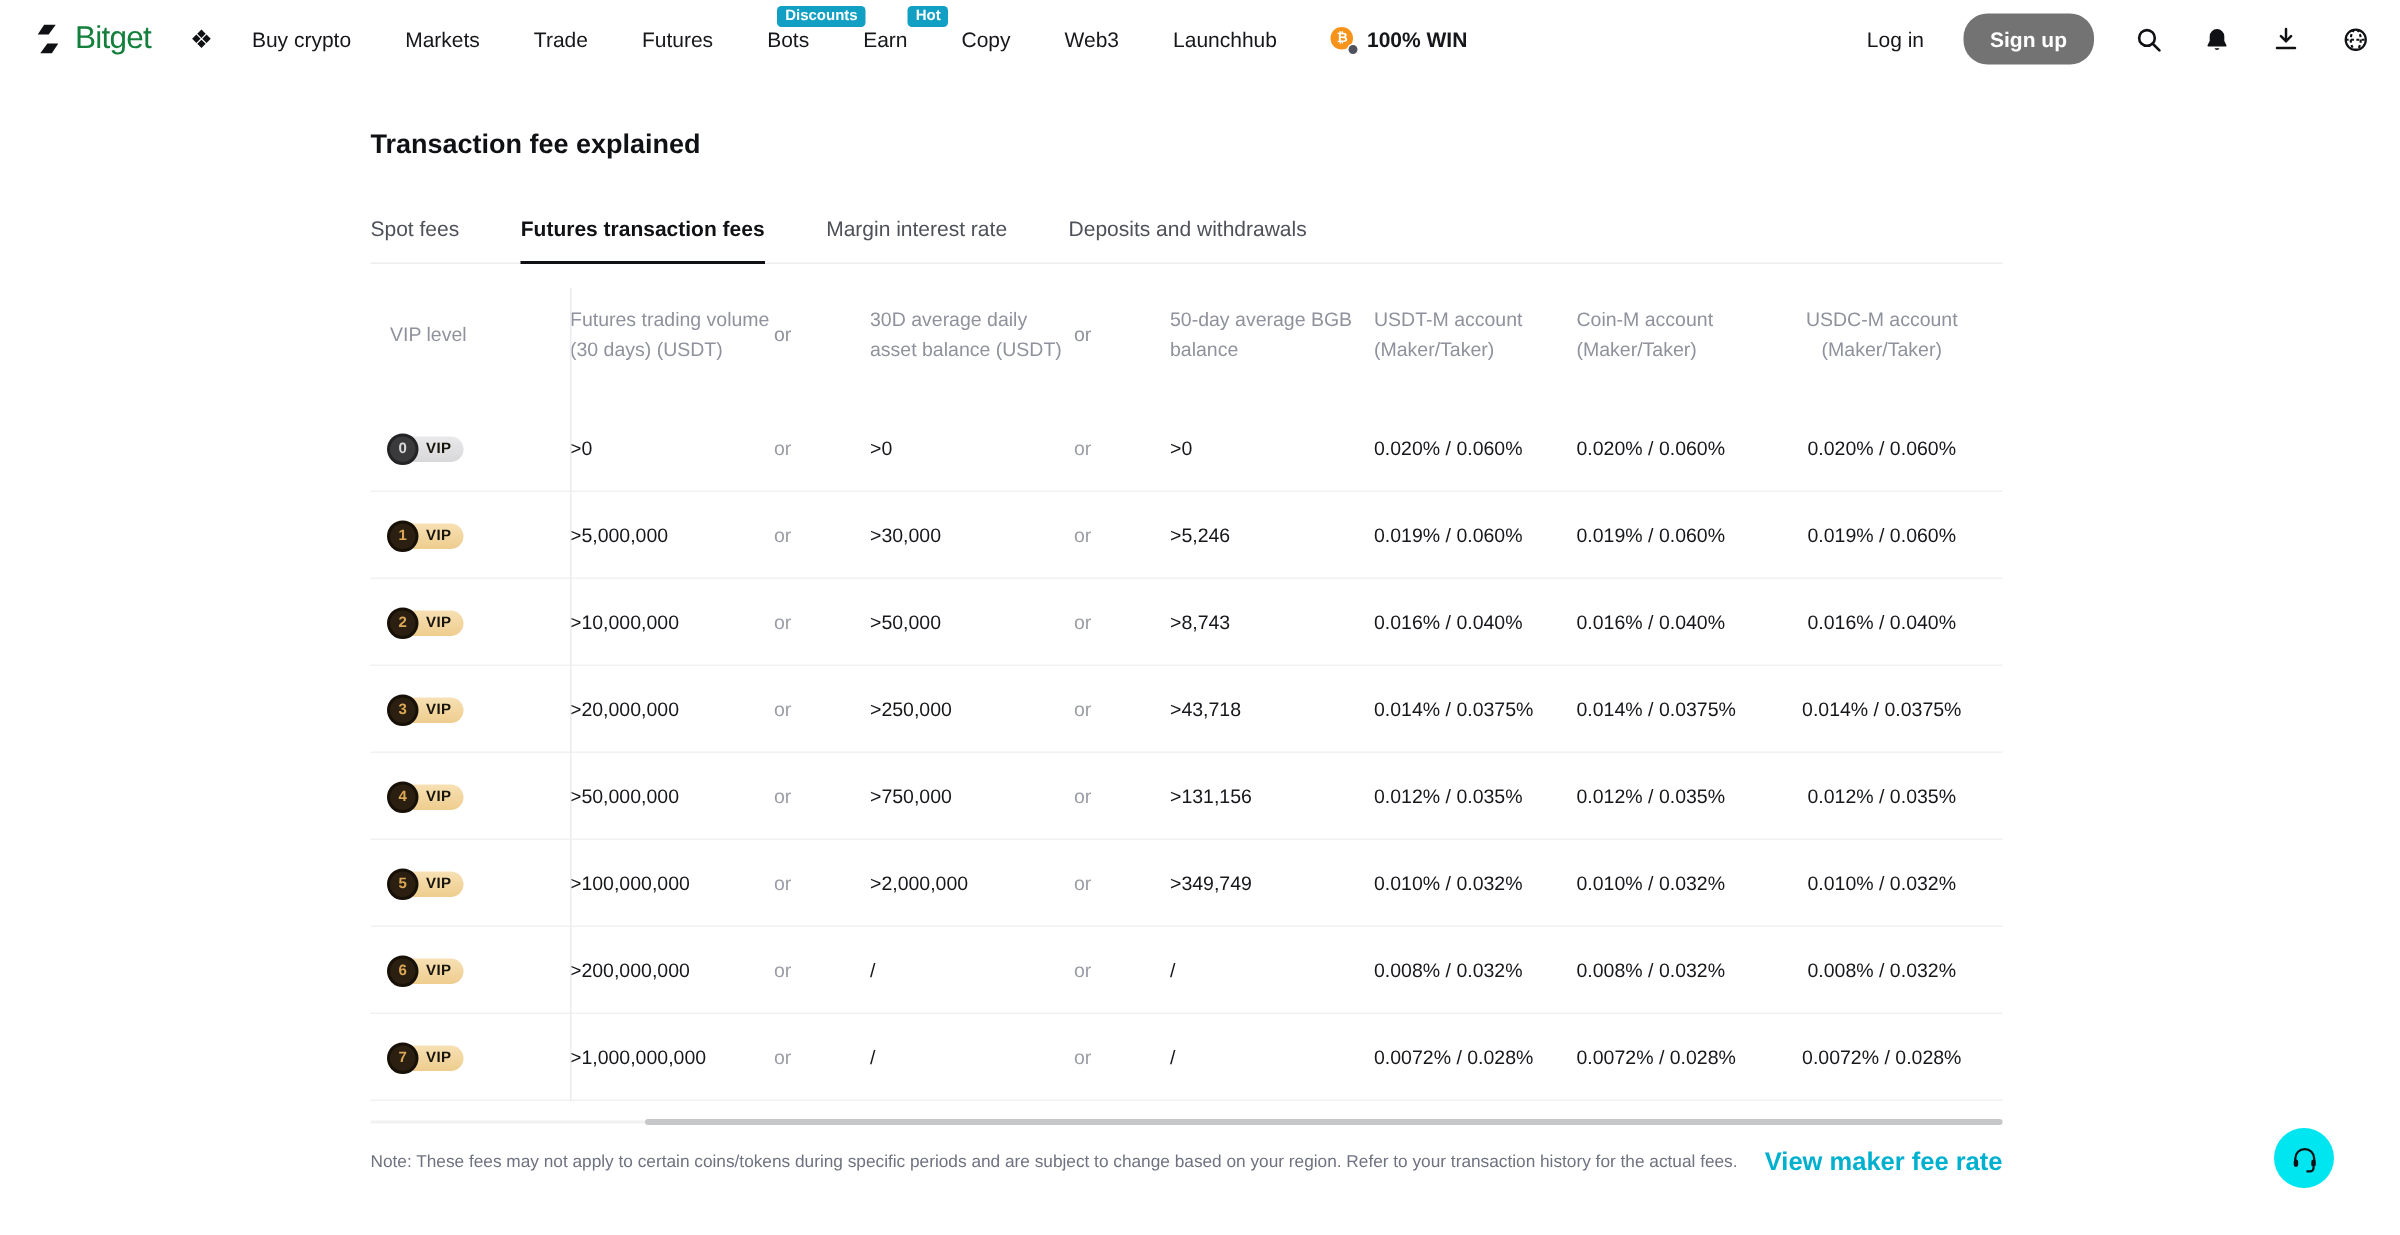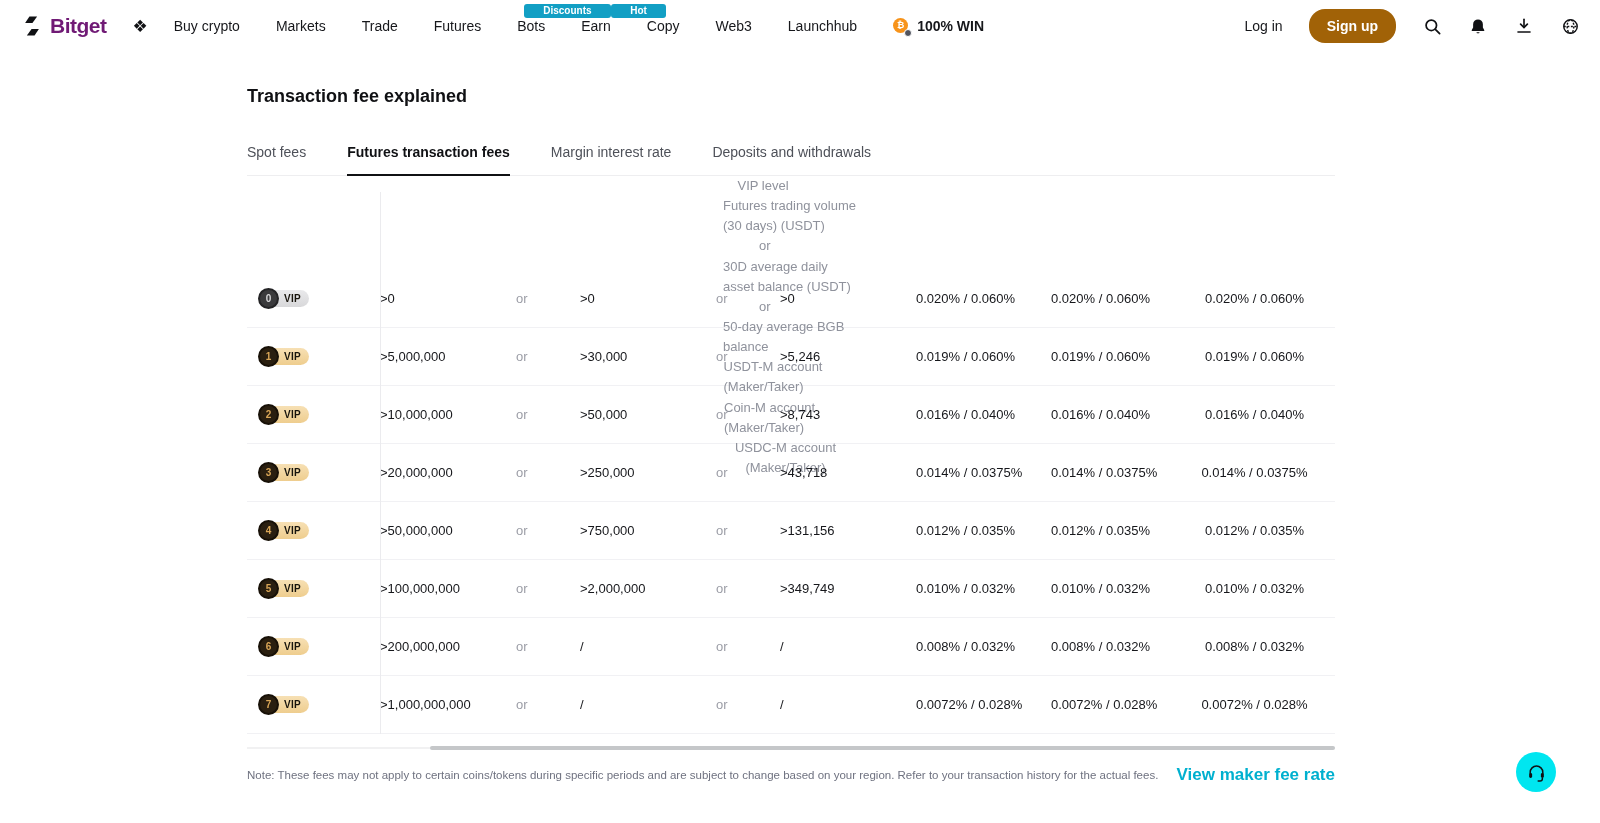--- a/index.html
+++ b/index.html
@@ -2,51 +2,51 @@
 <html><head>
 <meta charset="utf-8">
 <style>
   * { margin:0; padding:0; box-sizing:border-box; }
   html,body { width:1600px; height:823px; background:#fff; overflow:hidden;
               font-family:"Liberation Sans", sans-serif; color:#16171b; }
 
   
   .nav { height:52px; display:flex; align-items:center; padding:0 20px; background:#fff; }
   .brand { display:flex; align-items:center; gap:6px; margin-right:26px; cursor:pointer; }
-  .brand-name { font-size:21px; font-weight:700; letter-spacing:-0.5px; color:#701a75; }
+  .brand-name { font-size:21px; font-weight:400; letter-spacing:-0.5px; color:#15803d; }
   .apps-icon { font-size:17px; color:#101114; margin-right:26px; cursor:pointer; }
   .nav-items { display:flex; align-items:center; gap:36px; }
   .nav-item { position:relative; font-size:14px; color:#16171b; cursor:pointer; white-space:nowrap; }
   .nav-item.bold { font-weight:700; display:flex; align-items:center; gap:7px; }
   .nav-badge { position:absolute; top:-14px; background:#129fc4; color:#fff; font-size:10px;
-               font-weight:700; padding:2px 19px; border-radius:3px; line-height:1; white-space:nowrap; }
+               font-weight:700; padding:2px 5px; border-radius:3px; line-height:1; white-space:nowrap; }
   .coin-ico { position:relative; width:17px; height:17px; display:inline-block; }
   .coin-btc { position:absolute; top:0; left:0; width:15px; height:15px; border-radius:50%;
               background:#f7931a; color:#fff; font-size:9px; font-weight:700;
               display:flex; align-items:center; justify-content:center; }
   .coin-eth { position:absolute; right:-2px; bottom:-2px; width:8px; height:8px; border-radius:50%;
               background:#50535e; border:1px solid #fff; }
   .nav-right { margin-left:auto; display:flex; align-items:center; gap:26px; }
   .login { font-size:14px; font-weight:500; cursor:pointer; }
-  .signup { background:#a16207; color:#fff; font-size:14px; font-weight:600; border:none;
+  .signup { background:#737373; color:#fff; font-size:14px; font-weight:600; border:none;
             border-radius:16px; height:34px; padding:0 18px; cursor:pointer; }
   .icon-btn { width:20px; height:20px; display:flex; align-items:center; justify-content:center; cursor:pointer; }
 
   
   .main { width:1088px; margin:34px 0 0 247px; }
   .page-title { font-size:18px; font-weight:700; color:#101114; }
   .tabs { display:flex; gap:41px; margin-top:37px; border-bottom:1px solid #eeeef0; }
   .tab { font-size:14px; color:#4e5159; padding-bottom:14px; cursor:pointer; }
   .tab.active { color:#101114; font-weight:700; border-bottom:2px solid #101114; margin-bottom:-1px; }
 
   
   .tablewrap { position:relative; }
   .tablewrap::before { content:''; position:absolute; left:133px; top:16px; bottom:0;
                        width:1px; background:#ebebee; }
-  .thead { display:flex; align-items:center; height:94px; font-size:13px; color:#8f929c; line-height:1.55;flex-direction:column; }
+  .thead { display:flex; align-items:center; height:94px; font-size:13px; color:#8f929c; line-height:1.55; }
   .trow  { display:flex; align-items:center; height:58px; font-size:13px; color:#16171b;
            border-bottom:1px solid #f1f1f4; }
   .c-vip   { width:133px; padding-left:13px; }
   .c-vol   { width:136px; }
   .c-or    { width:64px;  color:#9b9da6; }
   .c-asset { width:136px; }
   .c-bgb   { width:136px; }
   .c-fee   { width:135px; }
   .c-fee2  { width:134px; }
   .c-feeR  { width:150px; text-align:center; padding-right:11px; }

